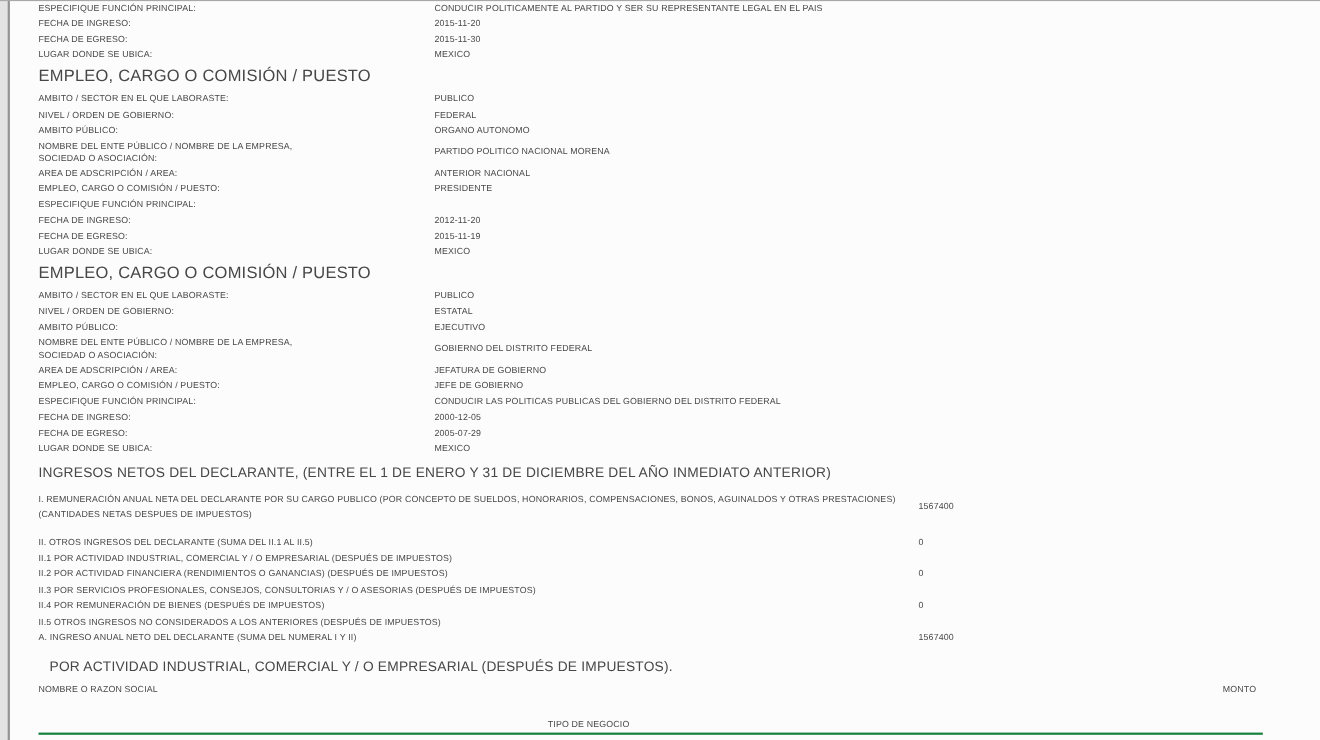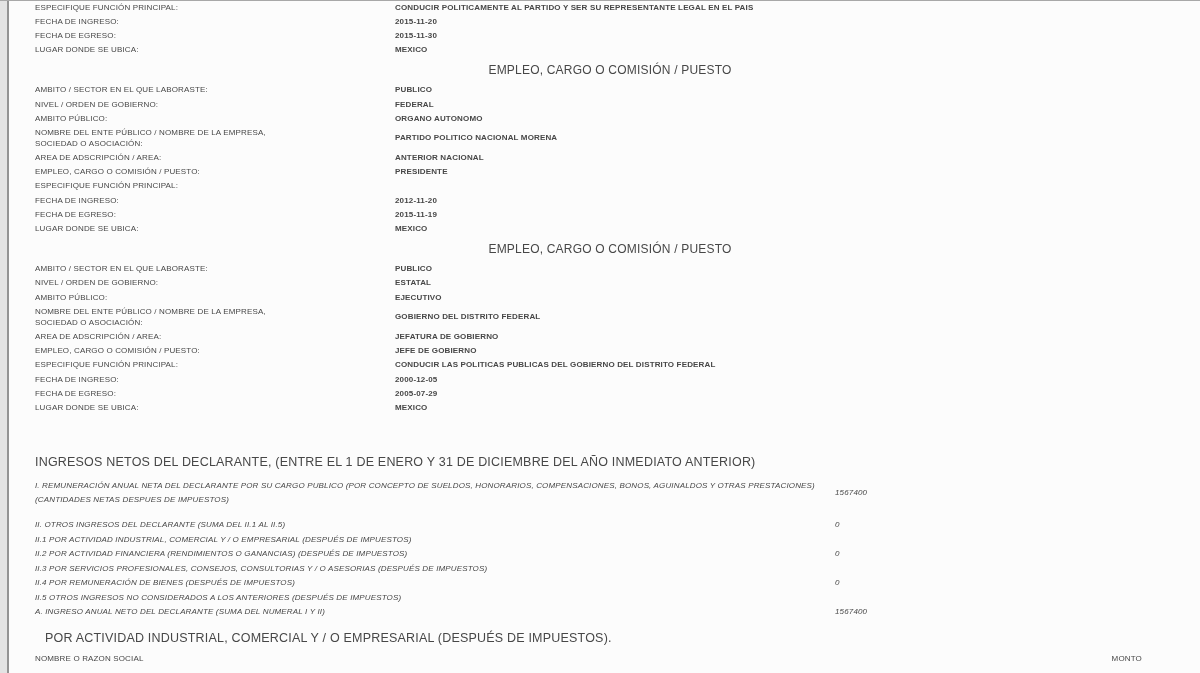--- a/index.html
+++ b/index.html
@@ -17,35 +17,34 @@
   }
   .top-line {
     position:absolute; left:0; top:0; width:1200px; height:1px;
     background:#a8a8a8;
   }
   .content { position:absolute; left:35px; top:0; width:1150px; }
 
   
   .row { display:flex; align-items:center; font-size:8px; letter-spacing:.15px; }
   .row .lbl { width:255px; flex:none; line-height:11px; padding:1.6px 0; }
-  .row .val { margin-left:105px; line-height:11px;font-weight:bold; }
+  .row .val { margin-left:105px; line-height:11px; }
 
   .emp-heading {
-    font-size:12px; letter-spacing:.2px; line-height:14px;
+    font-size:15px; letter-spacing:.2px; line-height:14px;
     margin:6px 0 6px 0;
-    text-align:center;
   }
 
   .big-heading {
     font-size:12.5px; letter-spacing:.2px; line-height:15px;
   }
-  .income-heading { margin-top:40px; }
+  .income-heading { margin-top:8px; }
 
   .income { margin-top:9px; width:1132px; }
-  .inc-row { display:flex; align-items:center; font-size:8px; letter-spacing:.15px;font-style:italic; }
+  .inc-row { display:flex; align-items:center; font-size:8px; letter-spacing:.15px; }
   .inc-row .ilbl { width:800px; flex:none; line-height:13.5px; padding:0.5px 0; }
   .inc-row .inum { flex:1; line-height:13.5px; }
   .inc-row.first { margin-bottom:11px; }
 
   .activity-heading { margin-top:12px; padding-left:10px; }
 
   .activity-table { margin-top:6px; width:1113px; }
   .thead {
     display:flex; font-size:8px; letter-spacing:.15px;
     padding:2px 0 3px 0; border-bottom:2px solid #15803d;

